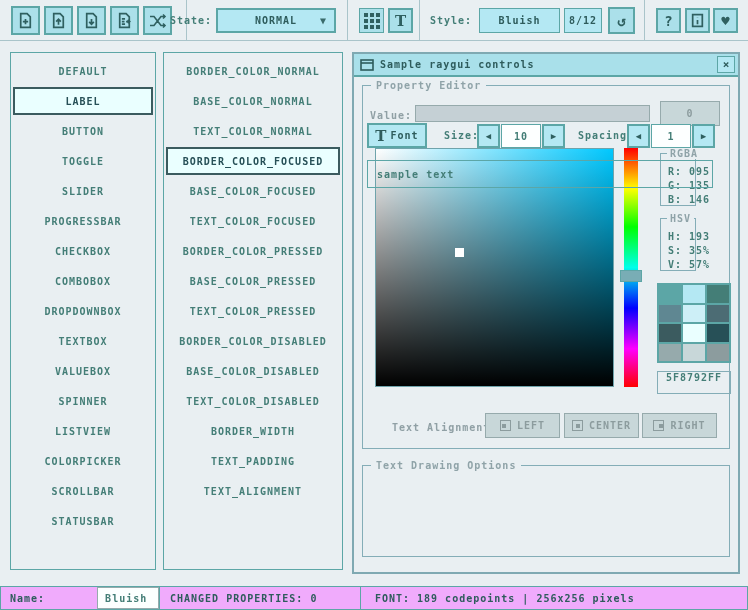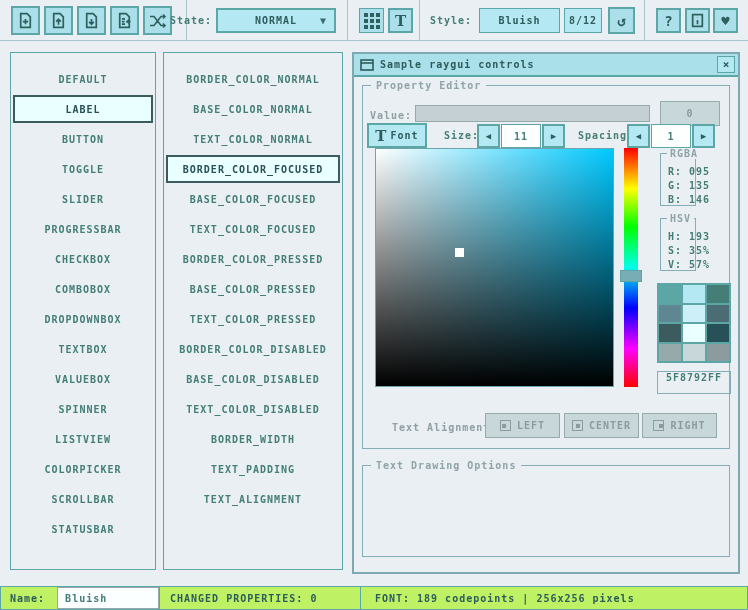--- a/index.html
+++ b/index.html
@@ -28,21 +28,21 @@
   .dropdown .arrow { position:absolute; right:8px; top:5px; color:#3A6B6B; font-size:10px; letter-spacing:0; }
   .flat-btn { position:absolute; top:8px; height:25px; border:1px solid #5CA6A6;
               background:#B4E8F3; color:#2E5C5C; display:flex; align-items:center;
               justify-content:center; cursor:pointer; }
   .grid-ico { display:grid; grid-template-columns:repeat(3,4px); grid-template-rows:repeat(3,4px); gap:2px; }
   .grid-ico span { background:#2F6060; }
   .serifT { font-family:"DejaVu Serif", serif; font-size:15px; letter-spacing:0; }
   .glyph14 { font-size:14px; letter-spacing:0; }
 
   
-  .listview { position:absolute; top:52px; border:1px solid #5CA6A6; padding-top:12px; }
+  .listview { position:absolute; top:52px; border:1px solid #5CA6A6; padding-top:4px; }
   #controls-list   { left:10px;  width:146px; height:518px; }
   #properties-list { left:163px; width:180px; height:518px; }
   .list-item { height:28px; line-height:26px; text-align:center; margin:0 2px 2px 2px;
                color:#447E77; cursor:pointer; border:2px solid transparent; }
   .list-item.selected { background:#EAFFFF; border:2px solid #3B5B5F; color:#275057; }
 
   
   .gwindow { position:absolute; left:352px; top:52px; width:388px; height:522px;
              border:2px solid #7FA9B2; background:#E9EFF2; }
   .titlebar { position:absolute; left:0; top:0; width:100%; height:23px;
@@ -116,22 +116,22 @@
                 font-size:9px; letter-spacing:0; cursor:pointer; }
   .spin-value { position:absolute; top:70px; height:24px; border:1px solid #5CA6A6;
                 background:#FDFFFF; color:#447E77;
                 display:flex; align-items:center; justify-content:center; }
   .sampletext { position:absolute; left:13px; top:106px; width:346px; height:28px;
                 border:1px solid #5CA6A6; display:flex; align-items:center;
                 padding-left:9px; color:#447E77; }
 
   
   .statusbar { position:absolute; left:0; top:586px; width:748px; height:24px; display:flex; }
-  .sb-sec { height:24px; border:1px solid #5CA6A6; background:#bef264; color:#2E5C5C;
-            display:flex; align-items:center; }
+  .sb-sec { height:24px; border:1px solid #5CA6A6; background:#f0abfc; color:#2E5C5C;
+            display:flex; align-items:center;gap:40px; }
   .sb-name { width:160px; }
   .sb-name .lbl { padding-left:9px; }
   .sb-input { margin-left:12px; width:102px; height:22px; background:#FCFFFF;
               border:1px solid #96AAAC; display:flex; align-items:center;
               padding-left:7px; color:#447E77; }
   .sb-changed { width:208px; border-left:none; padding-left:10px; }
   .sb-font { width:401px; border-left:none; padding-left:14px; }
 
   svg { display:block; }
 </style>
@@ -357,36 +357,39 @@
 
   <div class="font-btn">
     <span class="serifT">T</span>
     <span>Font</span>
   </div>
   <span class="tdo-label" style="left:90px">Size:</span>
   <div class="spin-arrow" style="left:123px">
     <span>◀</span>
   </div>
   <div class="spin-value" style="left:147px; width:40px">
-    <span>11</span>
+    <span>10</span>
   </div>
   <div class="spin-arrow" style="left:188px">
     <span>▶</span>
   </div>
   <span class="tdo-label" style="left:224px">Spacing:</span>
   <div class="spin-arrow" style="left:273px">
     <span>◀</span>
   </div>
   <div class="spin-value" style="left:297px; width:40px">
     <span>1</span>
   </div>
   <div class="spin-arrow" style="left:338px">
     <span>▶</span>
   </div>
 
+  <div class="sampletext">
+    <span>sample text</span>
+  </div>
 </div>
 
 <div class="statusbar">
   <div class="sb-sec sb-name">
     <span class="lbl">Name:</span>
     <div class="sb-input">
       <span>Bluish</span>
     </div>
   </div>
   <div class="sb-sec sb-changed">

